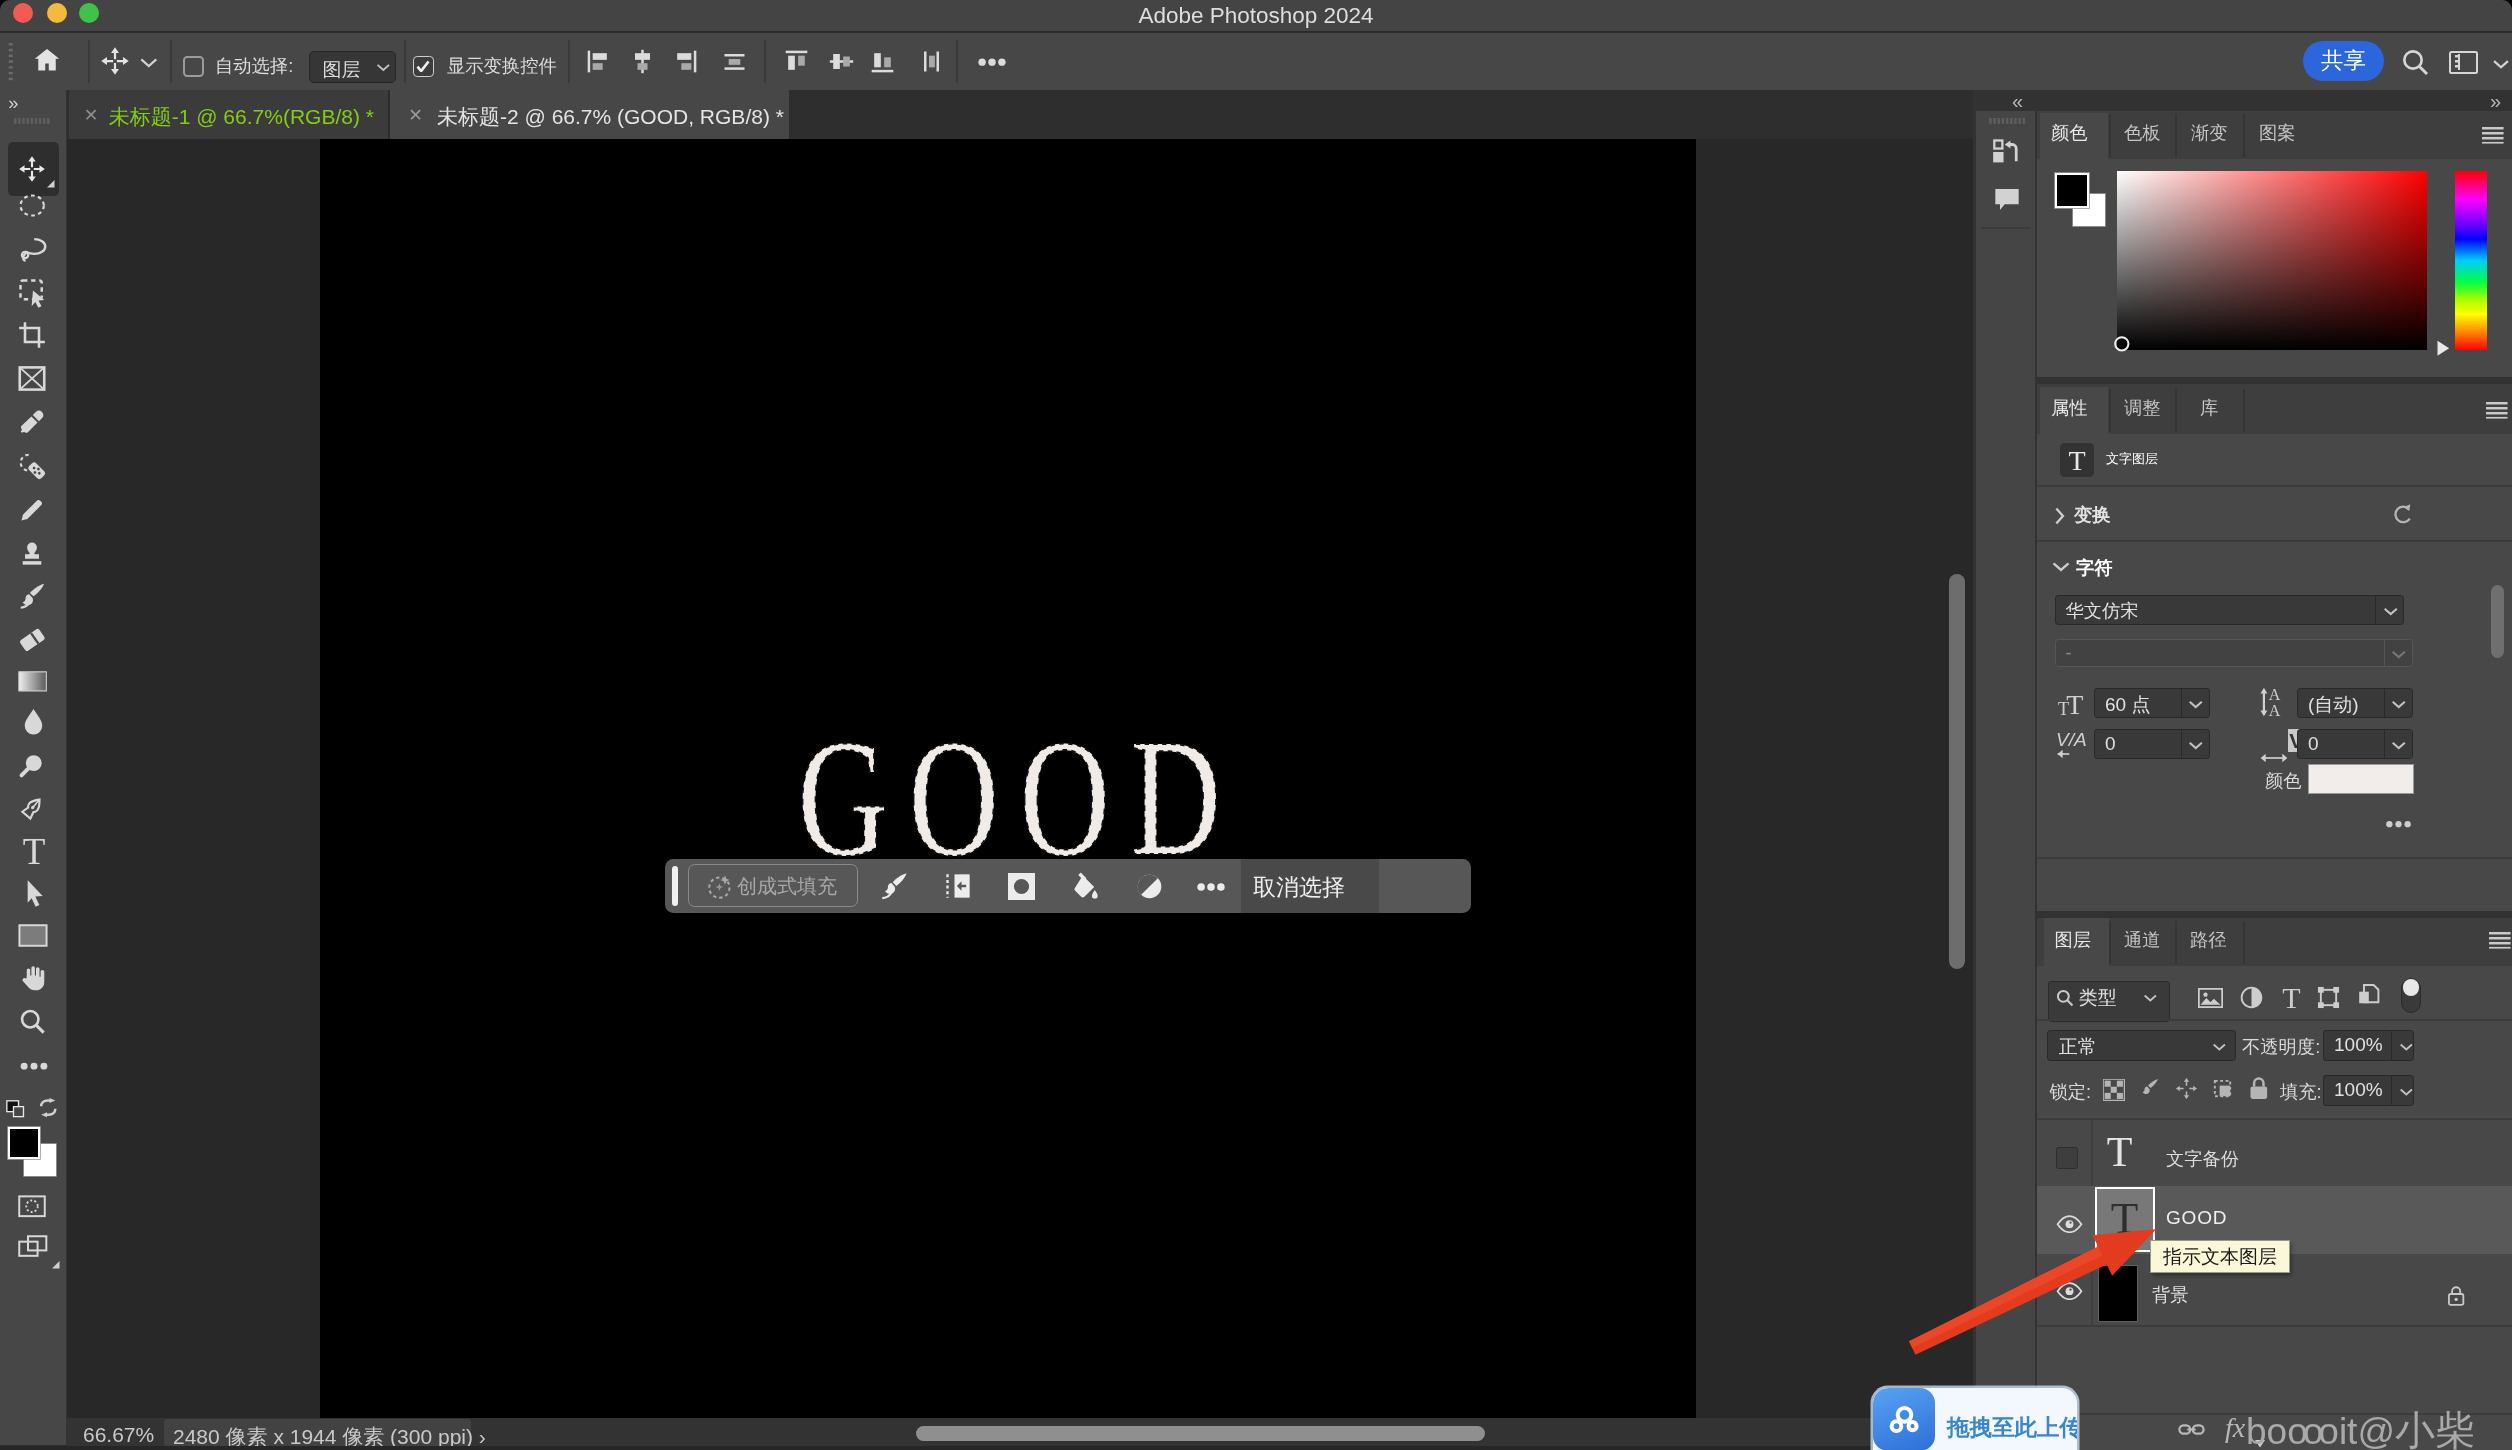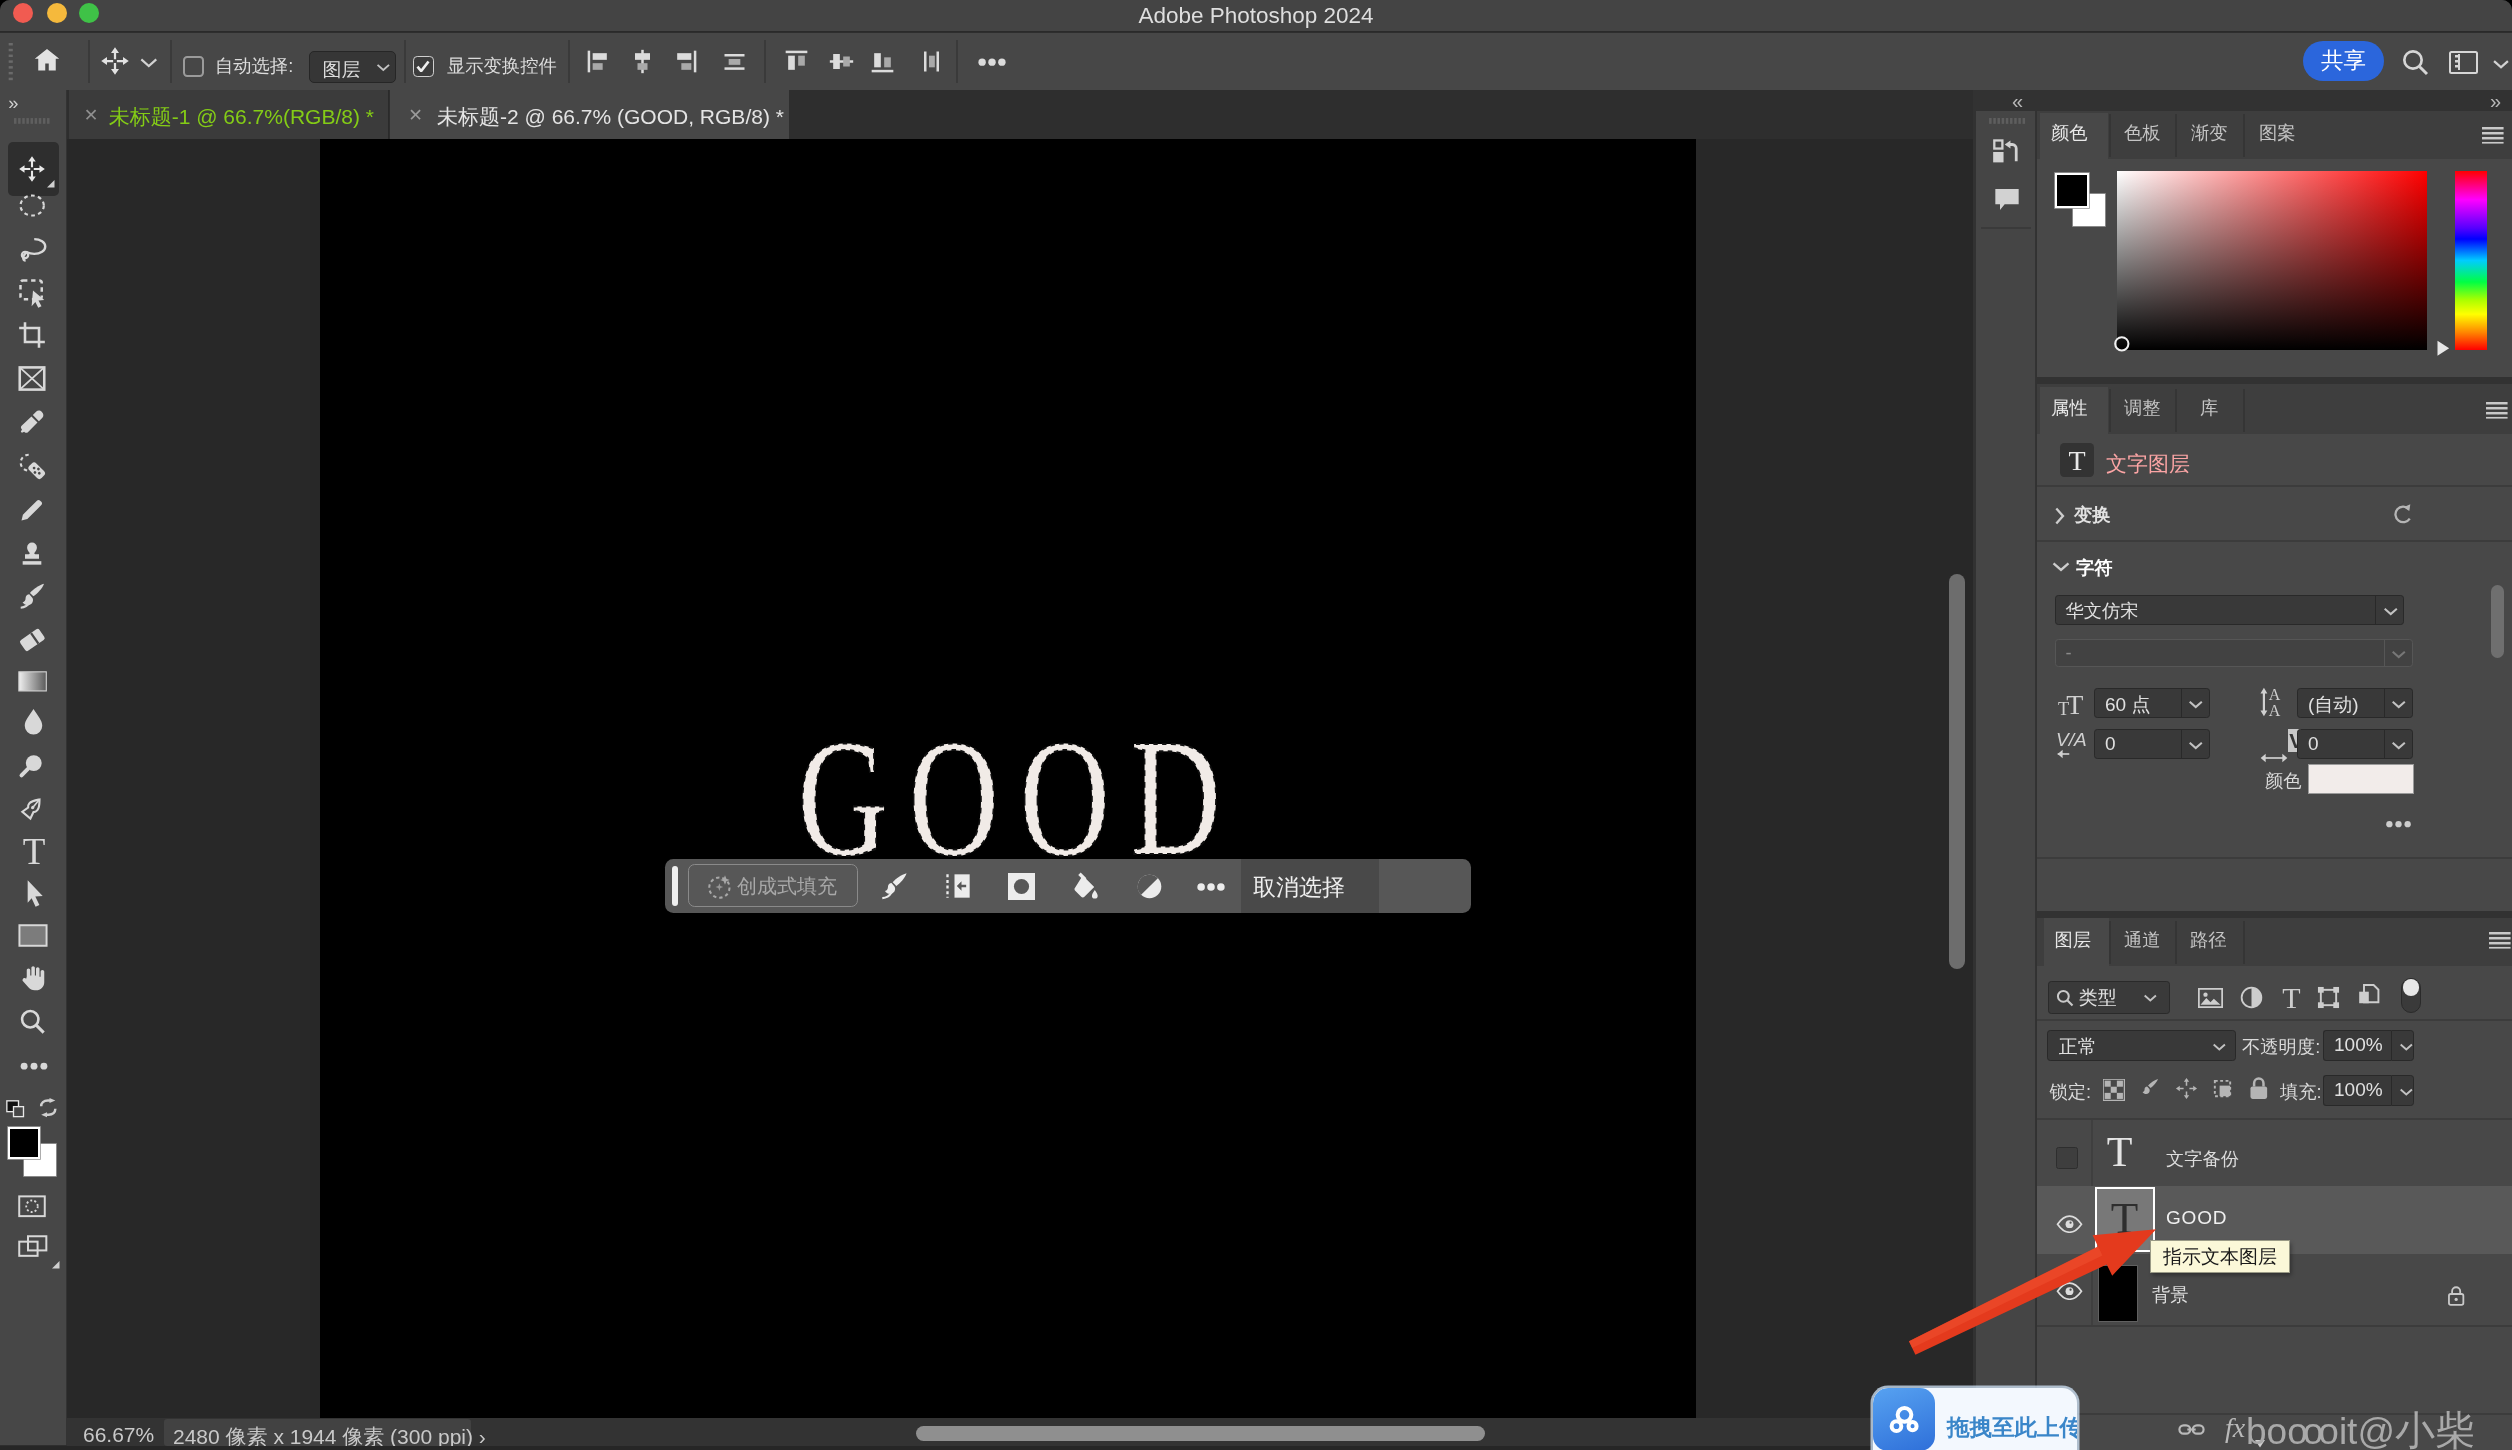--- a/index.html
+++ b/index.html
@@ -475,21 +475,21 @@
           <g fill="#c9c9c9">
             <rect width="26" height="3"></rect>
             <rect y="6" width="26" height="3"></rect>
             <rect y="12" width="26" height="3"></rect>
             <rect y="18" width="26" height="2"></rect>
           </g>
         </svg>
     </div>
     <div class="abs" style="left:64px;top:344px;width:475px;height:477px;background:#484848;">
       <div class="abs" style="left:23px;top:9.2px;width:34px;height:34px;background:#333;border-radius:4.2px;color:#e8e8e8;font-family:'Liberation Serif',serif;font-size:28px;text-align:center;line-height:35px;">T</div>
-      <span class="abs" style="left:69px;top:16px;color:#fca5a5;font-size:21px;">文字图层</span>
+      <span class="abs" style="left:69px;top:16px;color:#ffffff;font-size:13px;">文字图层</span>
       <div class="abs" style="left:0px;top:51px;width:475px;height:1.7px;background:#3c3c3c;"></div>
       <svg class="abs" style="left:16px;top:72px;" width="13.3" height="20" viewBox="0 0 16 24">
           <path fill="none" stroke="#cdcdcd" stroke-width="2.8" d="M4 3l8 9-8 9"></path>
         </svg>
       <span class="abs" style="left:37px;top:68px;color:#e2e2e2;font-size:18.3px;font-weight:bold;">变换</span>
       <svg class="abs" style="left:353px;top:68px;" width="25" height="23" viewBox="0 0 24 22">
           <path fill="none" stroke="#b5b5b5" stroke-width="2.2" d="M19 16a7.5 7.5 0 1 1-1-9.5"></path>
           <path fill="#b5b5b5" d="M19.5 2l-1 6.5L13 5z"></path>
         </svg>
       <div class="abs" style="left:0px;top:106px;width:475px;height:1.7px;background:#3c3c3c;"></div>
@@ -594,21 +594,21 @@
           <g fill="#c9c9c9">
             <rect width="26" height="3"></rect>
             <rect y="6" width="26" height="3"></rect>
             <rect y="12" width="26" height="3"></rect>
             <rect y="18" width="26" height="2"></rect>
           </g>
         </svg>
     </div>
     <div class="abs" style="left:64px;top:876px;width:475px;height:485px;background:#484848;">
 
-      <div class="abs" style="left:10.8px;top:15px;width:122px;height:33px;background:#3a3a3a;border:0.8px solid #2a2a2a;border-radius:3.3px;">
+      <div class="abs" style="left:10.8px;top:15px;width:122px;height:41px;background:#3a3a3a;border:0.8px solid #2a2a2a;border-radius:3.3px;">
         <svg class="abs" style="left:6.7px;top:5.8px;" width="20" height="20" viewBox="0 0 24 24">
             <circle cx="10" cy="10" r="6.5" fill="none" stroke="#c9c9c9" stroke-width="2.4"></circle>
             <path d="M15 15l6 6" stroke="#c9c9c9" stroke-width="2.6"></path>
           </svg>
         <span class="abs" style="left:30px;top:2.5px;color:#e0e0e0;font-size:19px;">类型</span>
         <svg class="abs" style="left:93px;top:10.8px;" width="16.6" height="10" viewBox="0 0 26 16">
             <path fill="none" stroke="#c2c2c2" stroke-width="3" d="M4 4l9 8 9-8"></path>
           </svg>
       </div>
       <svg class="abs" style="left:161px;top:21.6px;" width="25" height="20" viewBox="0 0 30 24">

